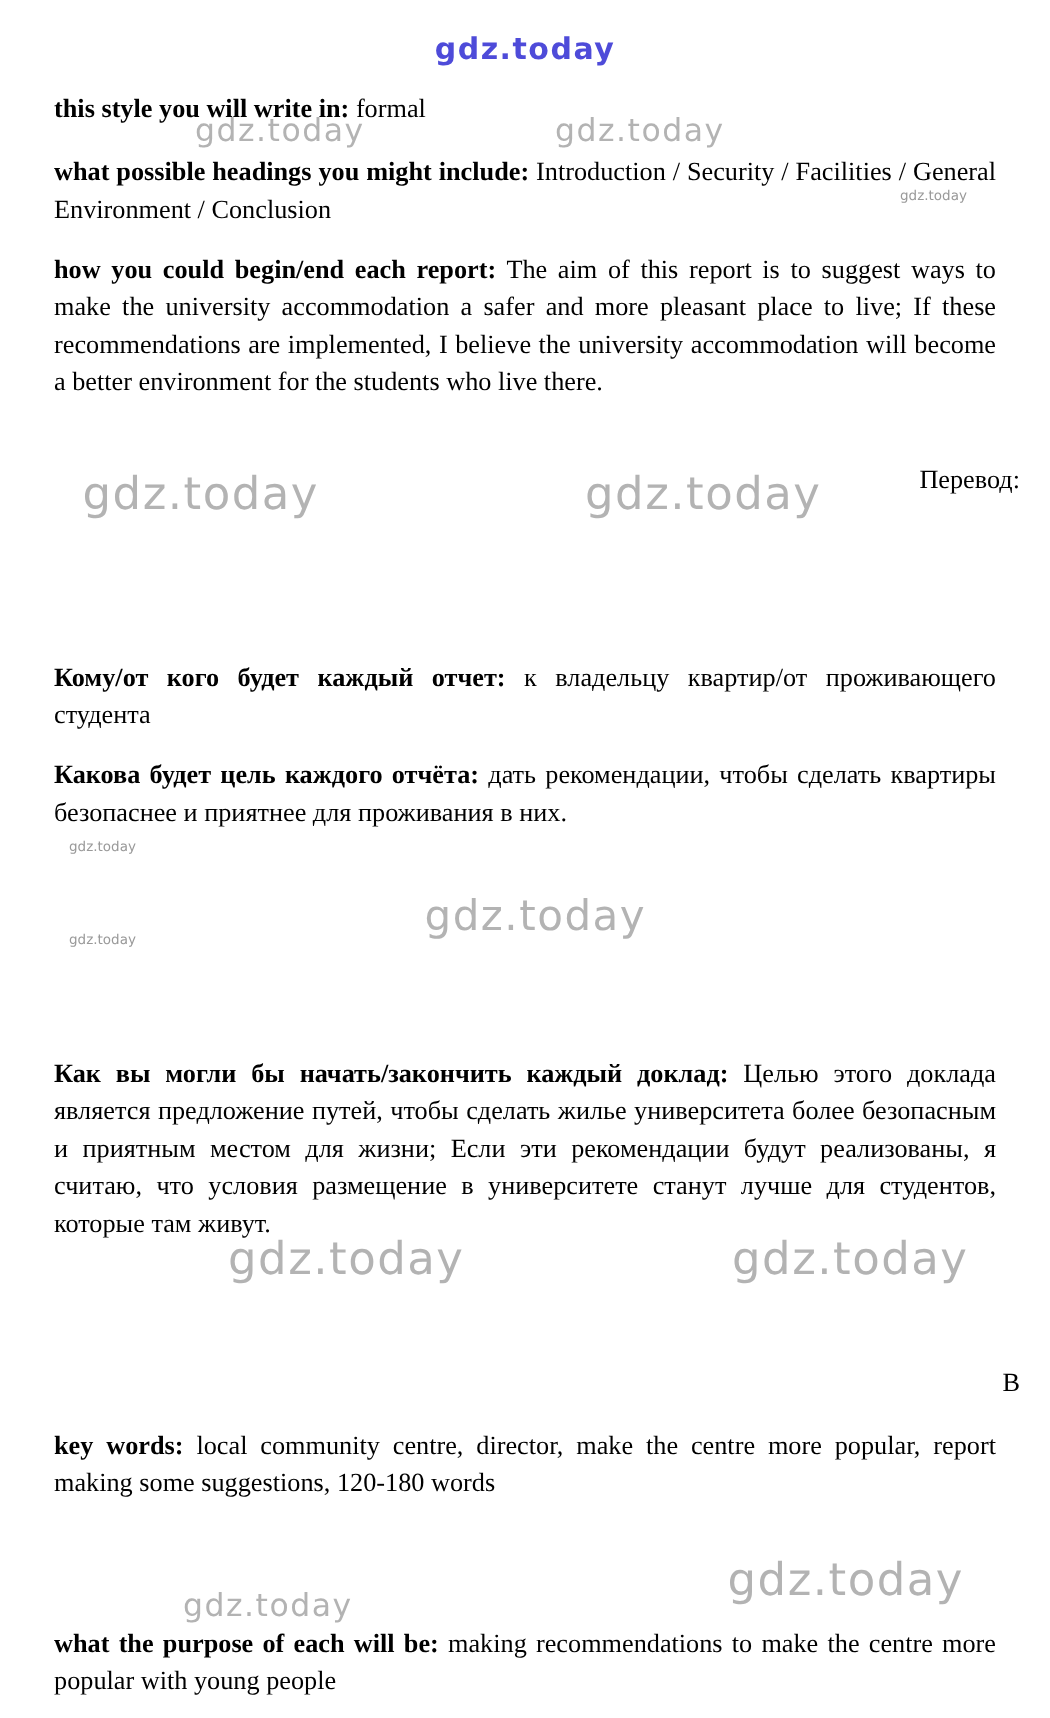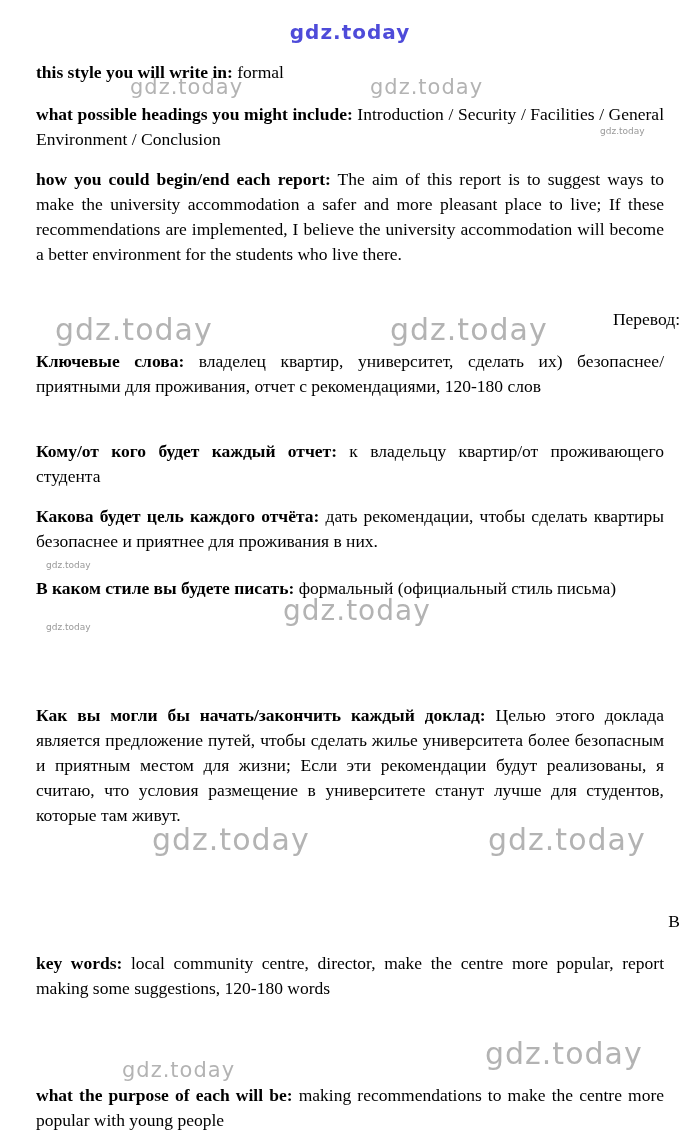--- a/index.html
+++ b/index.html
@@ -79,27 +79,25 @@
   <div class="wm wm-md" style="top:1042px; left:122px;">gdz.today</div>
 
   <div class="para" style="top:44px;"><b>this style you will write in:</b><span> formal</span></div>
 
   <div class="para" style="top:86px;"><b>what possible headings you might include:</b><span> Introduction / Security / Facilities / General Environment / Conclusion</span></div>
 
   <div class="para" style="top:151px;"><b>how you could begin/end each report:</b><span> The aim of this report is to suggest ways to make the university accommodation a safer and more pleasant place to live; If these recommendations are implemented, I believe the university accommodation will become a better environment for the students who live there.</span></div>
 
   <div class="heading-center" style="top:291px;">Перевод:</div>
 
-  <div class="para" style="top:333px;"><b>Ключевые слова:</b><span> владелец квартир, университет, сделать их) безопаснее/ приятными для проживания, отчет с рекомендациями, 120-180 слов</span></div>
 
   <div class="para" style="top:423px;"><b>Кому/от кого будет каждый отчет:</b><span> к владельцу квартир/от проживающего студента</span></div>
 
   <div class="para" style="top:488px;"><b>Какова будет цель каждого отчёта:</b><span> дать рекомендации, чтобы сделать квартиры безопаснее и приятнее для проживания в них.</span></div>
 
-  <div class="para" style="top:560px;"><b>В каком стиле вы будете писать:</b><span> формальный (официальный стиль письма)</span></div>
 
 
   <div class="para" style="top:687px;"><b>Как вы могли бы начать/закончить каждый доклад:</b><span> Целью этого доклада является предложение путей, чтобы сделать жилье университета более безопасным и приятным местом для жизни; Если эти рекомендации будут реализованы, я считаю, что условия размещение в университете станут лучше для студентов, которые там живут.</span></div>
 
   <div class="heading-center" style="top:893px;">B</div>
 
   <div class="para" style="top:935px;"><b>key words:</b><span> local community centre, director, make the centre more popular, report making some suggestions, 120-180 words</span></div>
 
 
   <div class="para" style="top:1067px;"><b>what the purpose of each will be:</b><span> making recommendations to make the centre more popular with young people</span></div>

